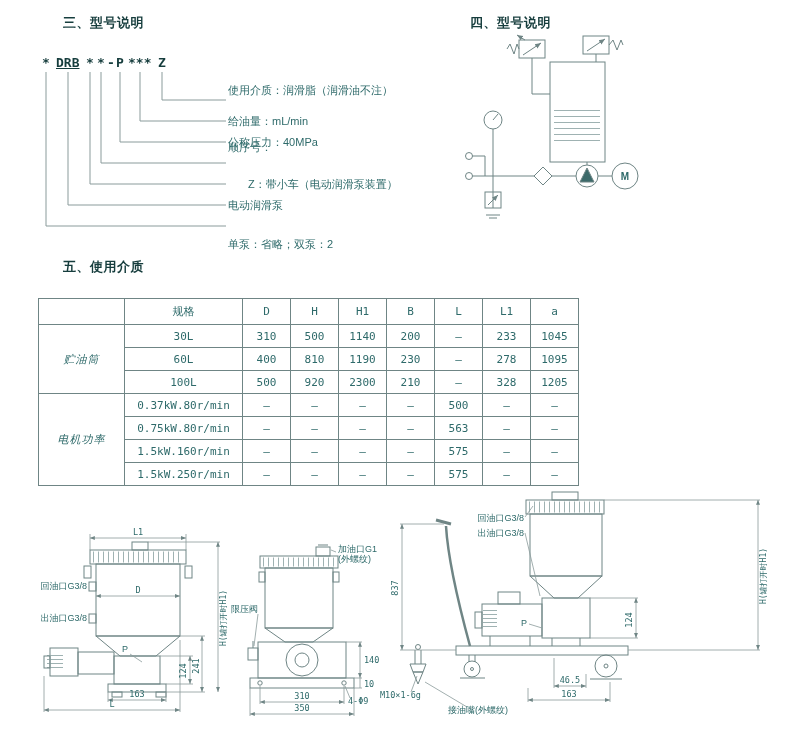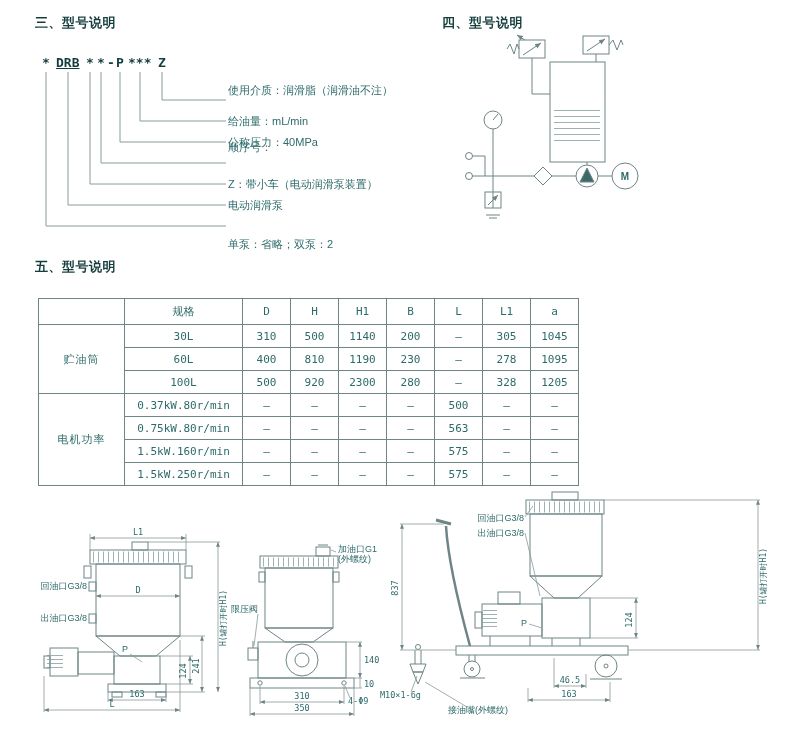--- a/index.html
+++ b/index.html
@@ -1,31 +1,31 @@
 <!DOCTYPE html>
 <html><head>
 <meta charset="utf-8">
 <style>
   html,body{margin:0;padding:0;}
   body{width:800px;height:732px;background:#ffffff;position:relative;overflow:hidden;
        font-family:"Liberation Sans","DejaVu Sans",sans-serif;color:#2e6a6a;}
-  .sec-title{position:absolute;font-size:13px;font-weight:700;color:#163d3d;letter-spacing:.5px;white-space:nowrap;}
+  .sec-title{position:absolute;font-size:13px;font-weight:700;color:#163d3d;letter-spacing:.5px;white-space:nowrap;margin-left:28px;}
   .code-part{position:absolute;top:55px;font-family:"DejaVu Sans Mono",monospace;font-weight:700;font-size:13px;color:#163d3d;white-space:nowrap;}
   .callout{position:absolute;left:228px;font-size:11px;line-height:14px;white-space:nowrap;color:#2e6a6a;}
   svg{position:absolute;}
   svg text{font-family:"Liberation Sans","DejaVu Sans",sans-serif;fill:#2e6a6a;stroke:none;}
   svg text.dim{font-family:"DejaVu Sans Mono",monospace;font-size:8.5px;}
   svg text.lbl{font-size:9px;}
   svg text.big{font-size:10px;font-weight:700;}
   table.dims{position:absolute;left:38px;top:298px;border-collapse:collapse;table-layout:fixed;}
   table.dims td{border:1px solid #6f8585;text-align:center;vertical-align:middle;height:22px;
       font-size:11px;color:#2e6a6a;padding:0 2px;overflow:hidden;white-space:nowrap;}
   table.dims tr.hdr td{height:25px;margin-left:41px;}
   td.mono{font-family:"DejaVu Sans Mono",monospace;font-size:10.5px;}
-  td.grp{font-size:11.5px;letter-spacing:1px;}
+  td.grp{font-size:11.5px;letter-spacing:1px;font-style:italic;}
 </style>
 </head>
 <body>
 
 <div style="position:absolute;inset:0;">
 
   <div class="sec-title" style="left:35px;top:14px;">三、型号说明</div>
 
   <span class="code-part" style="left:42px;">*</span>
   <span class="code-part" style="left:56px;text-decoration:underline;">DRB</span>
@@ -45,21 +45,21 @@
       <path d="M55,12 V124 H191"></path>
       <path d="M33,12 V145 H191"></path>
       <path d="M11,12 V166 H191"></path>
     </g>
   </svg>
 
   <div class="callout" style="top:83px;">使用介质：润滑脂（润滑油不注）</div>
   <div class="callout" style="top:114px;">给油量：mL/min</div>
   <div class="callout" style="top:135px;">公称压力：40MPa</div>
   <div class="callout" style="top:140px;">顺序号：</div>
-  <div class="callout" style="top:177px;">Z：带小车（电动润滑泵装置）</div>
+  <div class="callout" style="top:177px;margin-left:20px;">Z：带小车（电动润滑泵装置）</div>
   <div class="callout" style="top:198px;">电动润滑泵</div>
   <div class="callout" style="top:237px;">单泵：省略；双泵：2</div>
 
   <div class="sec-title" style="left:442px;top:14px;">四、型号说明</div>
 
   <svg style="left:455px;top:34px;" width="320" height="215">
     <defs>
       <marker id="sa" markerWidth="7" markerHeight="7" refX="6" refY="3.5" orient="auto">
         <path d="M0,1 L6,3.5 L0,6 Z" fill="#6f8585"></path>
       </marker>
@@ -99,21 +99,21 @@
       <circle cx="132" cy="142" r="11"></circle>
       <polygon points="132,134 139,148 125,148" fill="#3c6a6a"></polygon>
       <line x1="132" y1="131" x2="132" y2="128"></line>
 
       <line x1="143" y1="142" x2="157" y2="142"></line>
       <circle cx="170" cy="142" r="13"></circle>
     </g>
     <text class="big" x="170" y="146" text-anchor="middle">M</text>
   </svg>
 
-  <div class="sec-title" style="left:35px;top:258px;">五、型号说明</div>
+  <div class="sec-title" style="left:35px;top:258px;">五、使用介质</div>
 
   <table class="dims">
     <colgroup>
       <col style="width:86px">
         <col style="width:118px">
       <col style="width:48px">
         <col style="width:48px">
         <col style="width:48px">
         <col style="width:48px">
       <col style="width:48px">
@@ -133,39 +133,39 @@
       <td class="mono">a</td>
     </tr>
     <tr>
       <td class="grp" rowspan="3">贮油筒</td>
       <td class="mono">30L</td>
       <td class="mono">310</td>
       <td class="mono">500</td>
       <td class="mono">1140</td>
       <td class="mono">200</td>
       <td class="mono">—</td>
-      <td class="mono">305</td>
+      <td class="mono">233</td>
       <td class="mono">1045</td>
     </tr>
     <tr>
       <td class="mono">60L</td>
       <td class="mono">400</td>
       <td class="mono">810</td>
       <td class="mono">1190</td>
       <td class="mono">230</td>
       <td class="mono">—</td>
       <td class="mono">278</td>
       <td class="mono">1095</td>
     </tr>
     <tr>
       <td class="mono">100L</td>
       <td class="mono">500</td>
       <td class="mono">920</td>
       <td class="mono">2300</td>
-      <td class="mono">280</td>
+      <td class="mono">210</td>
       <td class="mono">—</td>
       <td class="mono">328</td>
       <td class="mono">1205</td>
     </tr>
     <tr>
       <td class="grp" rowspan="4">电机功率</td>
       <td class="mono">0.37kW.80r/min</td>
       <td class="mono">—</td>
       <td class="mono">—</td>
       <td class="mono">—</td>

